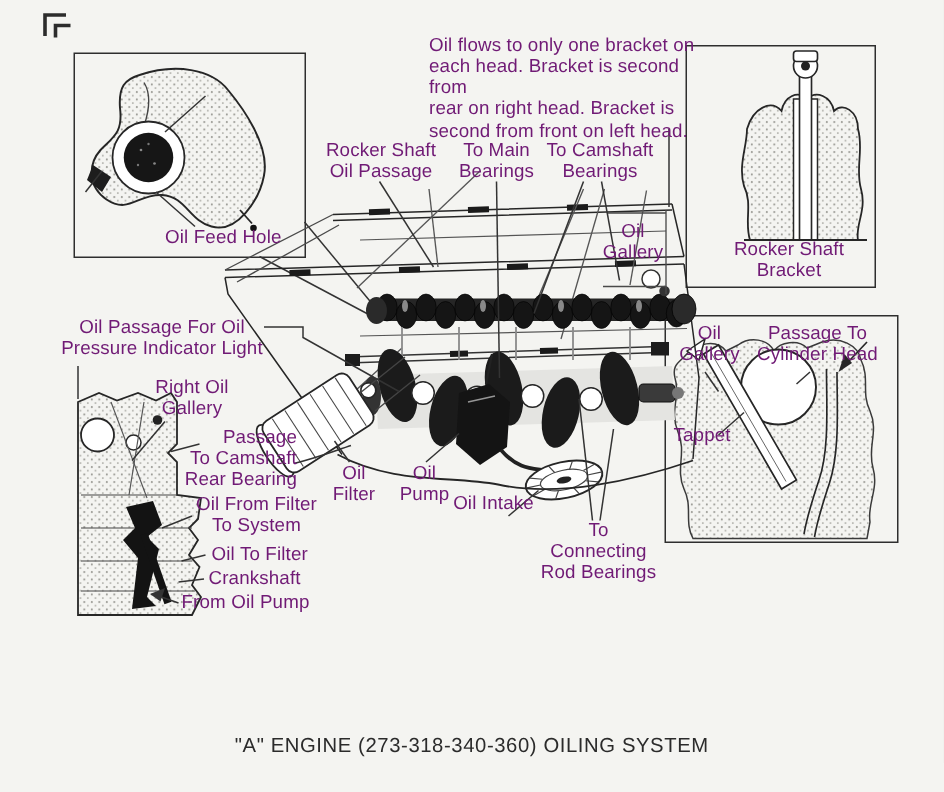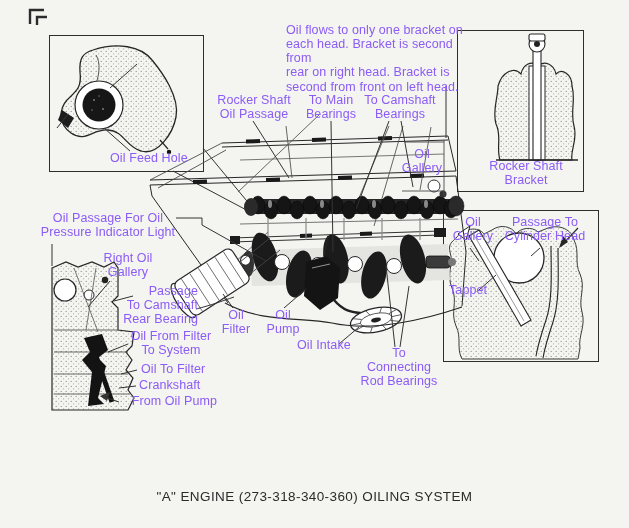--- a/index.html
+++ b/index.html
@@ -9,21 +9,21 @@
     width:629px;height:528px;
     background:#f4f4f1;
     overflow:hidden;
     font-family:"Liberation Sans",sans-serif;
   }
   .art{position:absolute;left:0;top:0;}
   .label{
     position:absolute;
     font-size:12.5px;
     line-height:1.1;
-    color:#8b5cf6;
+    color:#701a75;
     white-space:pre-line;
     letter-spacing:.1px;
   }
   .c{text-align:center;}
   .box{
     position:absolute;
     border:1.5px solid #2e2e2e;
     background:transparent;
   }
   .caption{
@@ -296,27 +296,27 @@
 Pressure Indicator Light</div>
   <div class="label c" style="left:96px;top:252px;width:64px;">Right Oil
 Gallery</div>
   <div class="label c" style="left:116px;top:285px;width:82px;text-align:right;">Passage
 To Camshaft
 Rear Bearing</div>
   <div class="label c" style="left:126px;top:330px;width:90px;">Oil From Filter
 To System</div>
   <div class="label" style="left:141px;top:363px;width:72px;">Oil To Filter</div>
   <div class="label" style="left:139px;top:379px;width:72px;">Crankshaft</div>
-  <div class="label" style="left:121px;top:395px;width:96px;text-align:right;">From Oil Pump</div>
+  <div class="label" style="left:121px;top:395px;width:96px;">From Oil Pump</div>
 
   <div class="label c" style="left:212px;top:309px;width:48px;">Oil
 Filter</div>
   <div class="label c" style="left:258px;top:309px;width:50px;">Oil
 Pump</div>
-  <div class="label" style="left:297px;top:339px;width:64px;">Oil Intake</div>
+  <div class="label" style="left:297px;top:329px;width:64px;text-align:center;">Oil Intake</div>
   <div class="label c" style="left:356px;top:347px;width:86px;">To
 Connecting
 Rod Bearings</div>
 
   <div class="label c" style="left:448px;top:216px;width:50px;">Oil
 Gallery</div>
   <div class="label c" style="left:498px;top:216px;width:94px;">Passage To
 Cylinder Head</div>
   <div class="label" style="left:449px;top:284px;width:50px;">Tappet</div>
 

